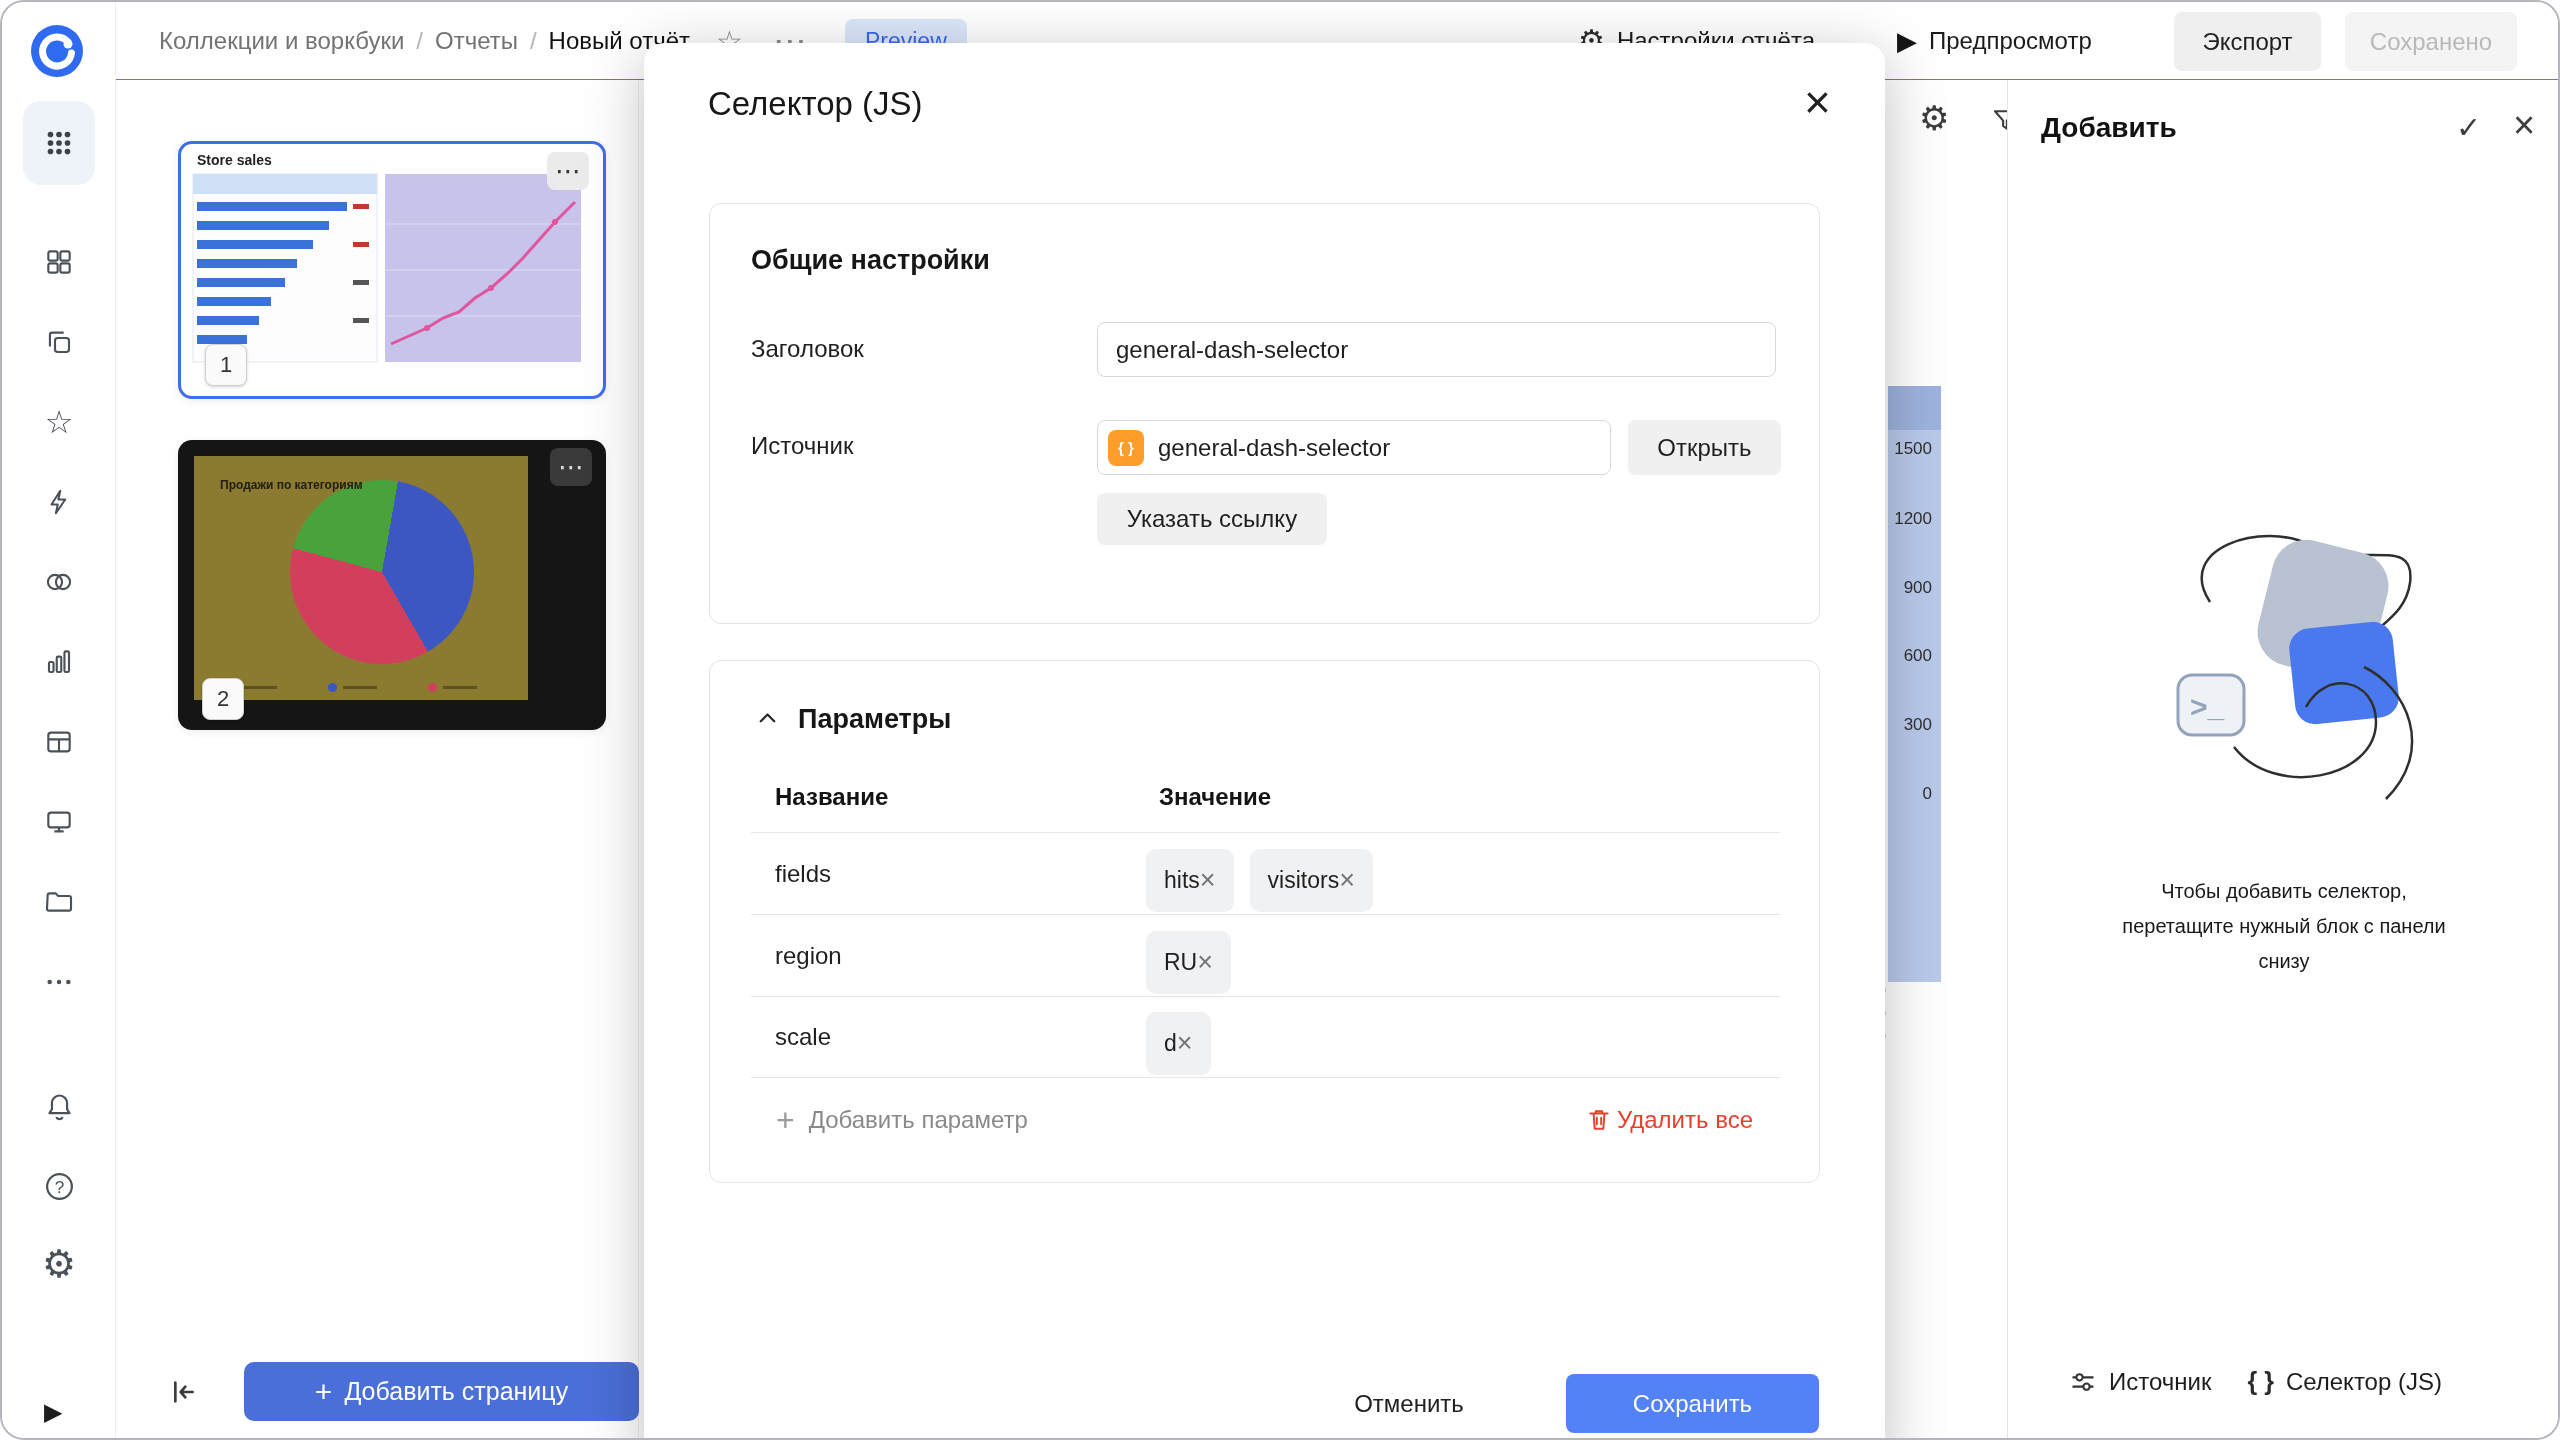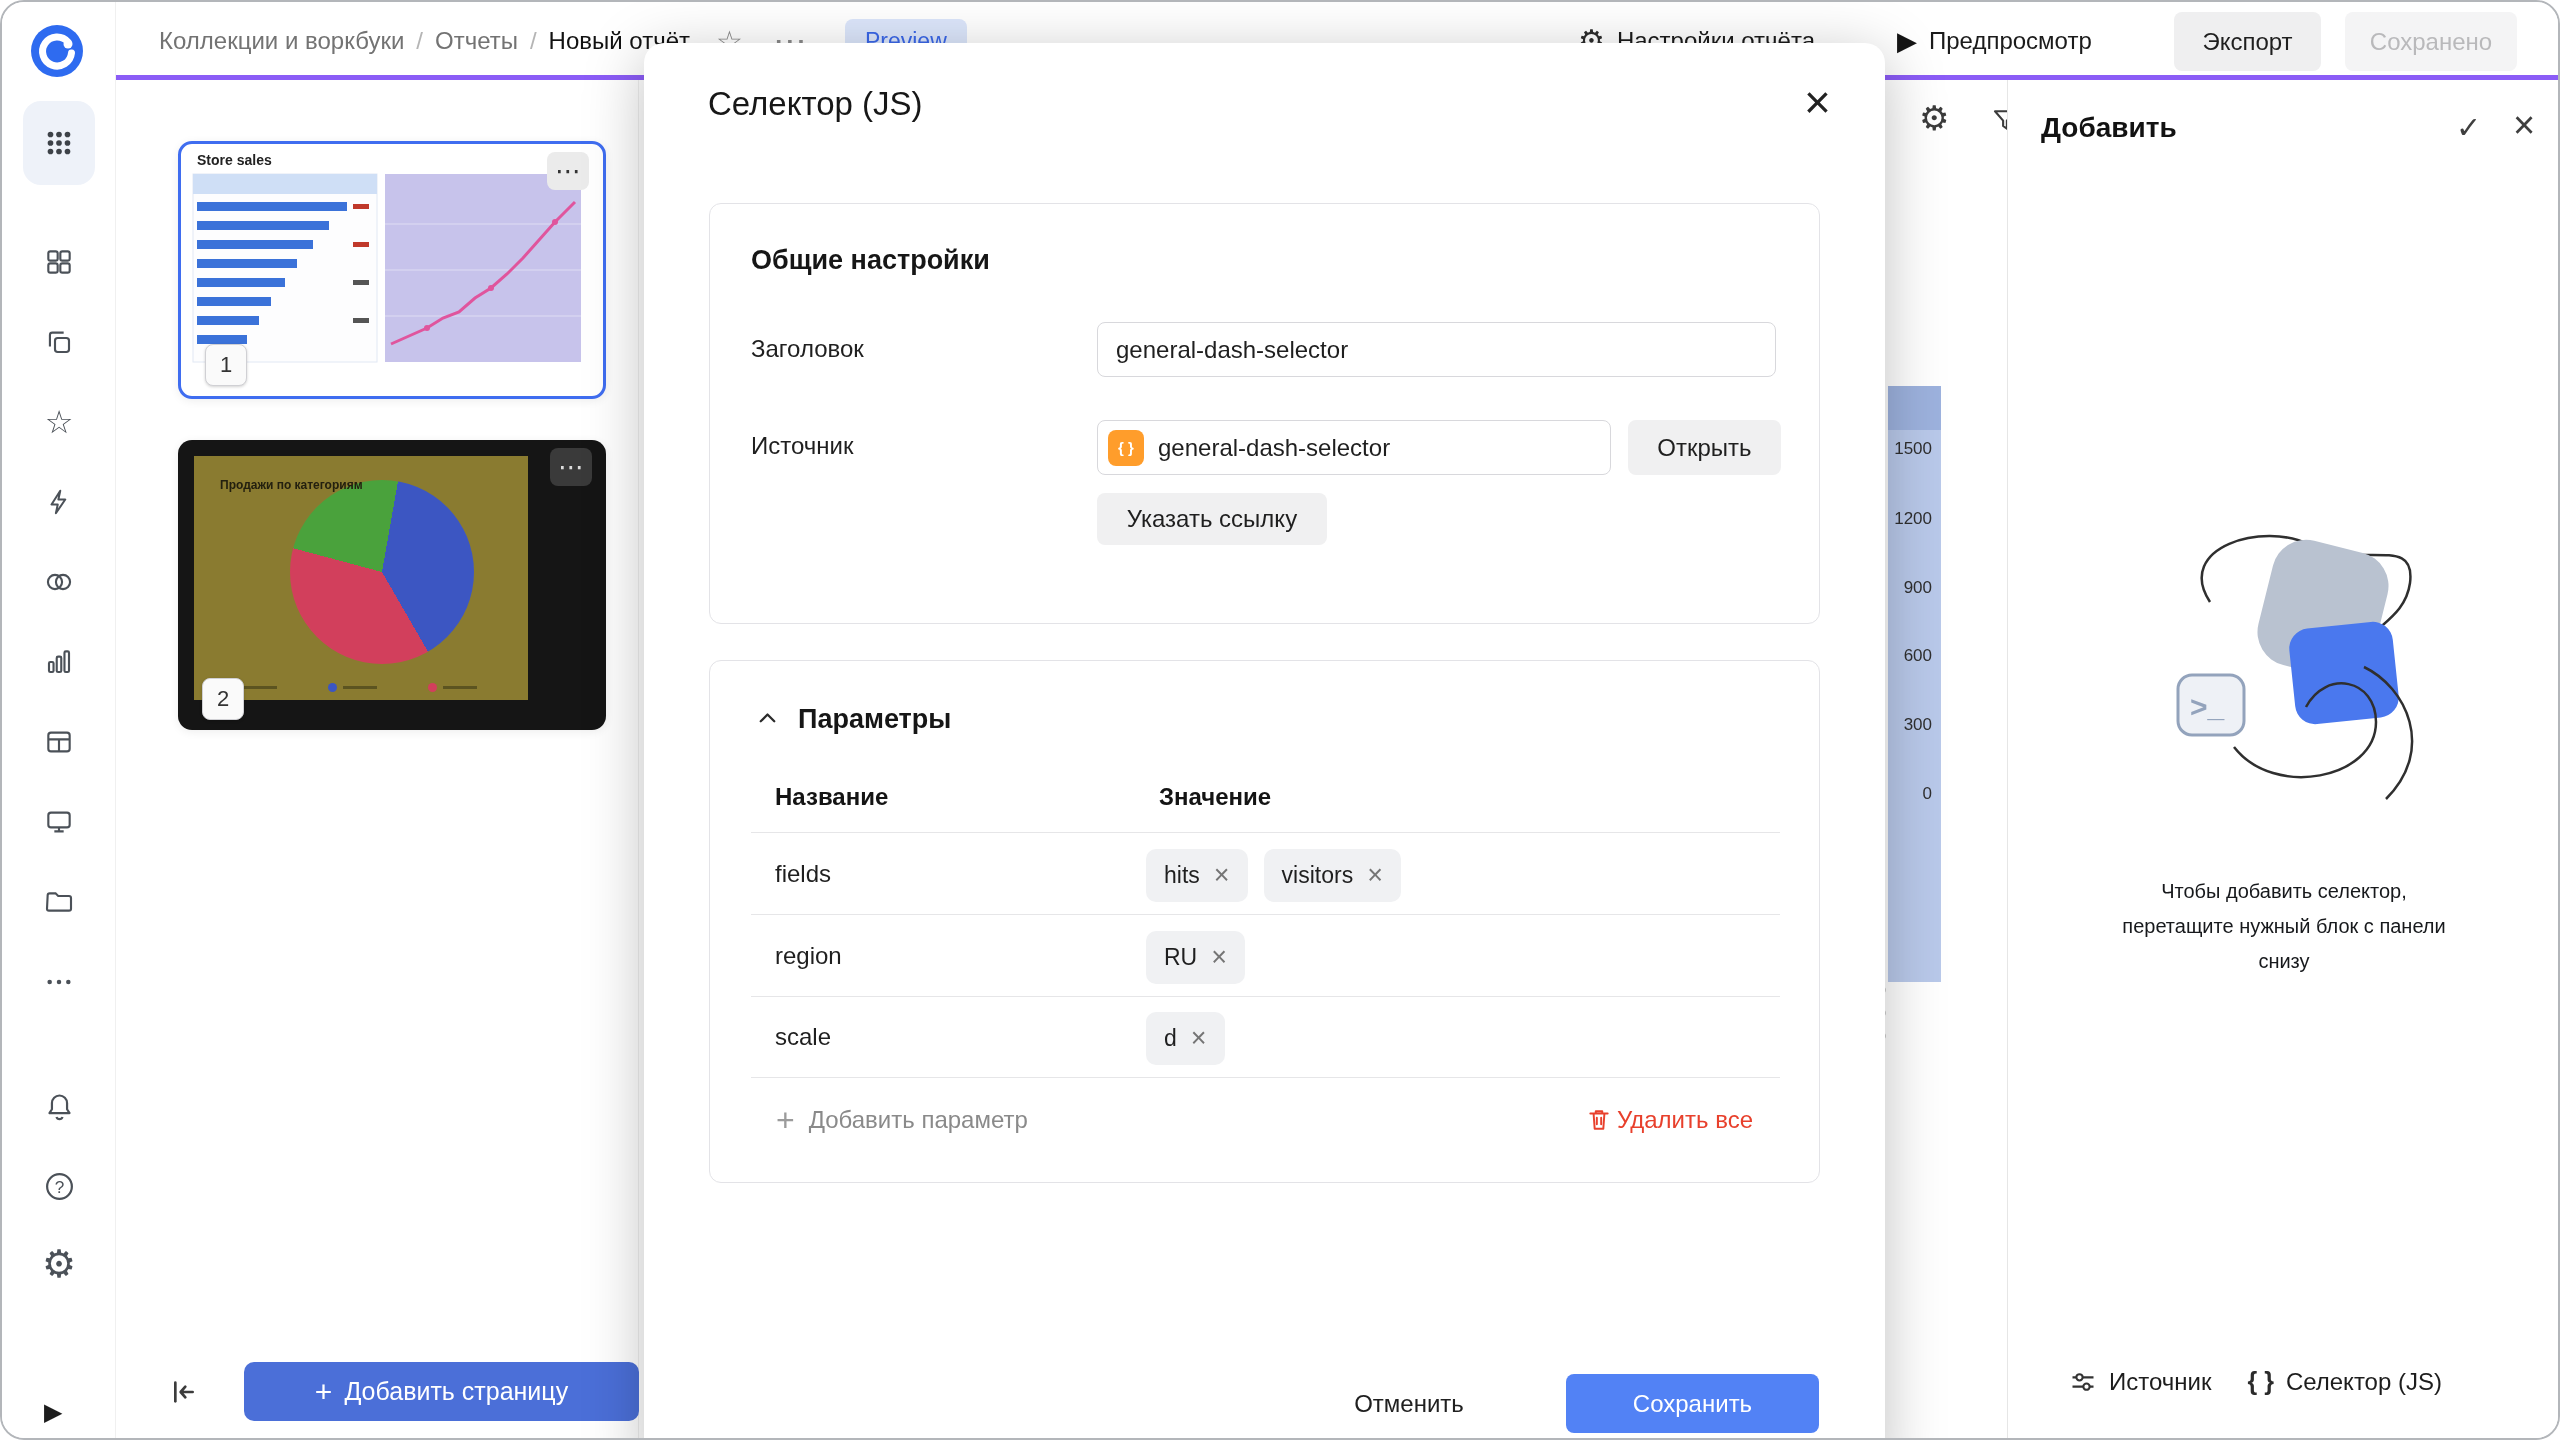--- a/index.html
+++ b/index.html
@@ -17,21 +17,21 @@
   
   .sidebar{position:absolute;left:0;top:0;width:114px;height:100%;background:#fff;border-right:1px solid #f0f0f0;z-index:6;}
   .logo{position:absolute;left:27px;top:21px;width:56px;height:56px;}
   .apps-tab{position:absolute;left:21px;top:99px;width:72px;height:84px;border-radius:18px;background:#eef2f9;display:flex;align-items:center;justify-content:center;cursor:pointer;}
   .si{position:absolute;left:29px;width:56px;height:56px;display:flex;align-items:center;justify-content:center;border-radius:10px;cursor:pointer;}
   .si svg{stroke:#4b5158;fill:none;stroke-width:1.6;}
   .glyph{font-size:32px;color:#4b5158;line-height:1;}
   .play-corner{position:absolute;left:42px;top:1396px;font-size:24px;color:#1d1d1d;cursor:pointer;}
 
   
-  .topbar{position:absolute;left:114px;top:0;right:0;height:78px;background:#fff;border-bottom:5px solid #8b5cf6;z-index:2;}
+  .topbar{position:absolute;left:114px;top:0;right:0;height:78px;background:#fff;border-bottom:1px solid #8b5cf6;z-index:2;}
   .breadcrumb{position:absolute;left:43px;top:0;height:78px;display:flex;align-items:center;gap:12px;font-size:24px;}
   .crumb{color:#737373;cursor:pointer;}
   .crumb-sep{color:#b5b5b5;}
   .crumb-cur{color:#121212;font-weight:500;}
   .fav-star{margin-left:14px;font-size:30px;color:#8a8a8a;cursor:pointer;}
   .more-dots{margin-left:18px;font-size:34px;color:#8a8a8a;cursor:pointer;line-height:0.6;}
   .preview-badge{margin-left:26px;background:var(--badge-bg);color:var(--badge-text);font-size:23px;font-weight:500;padding:9px 20px;border-radius:8px;}
   .tb-item{position:absolute;top:0;height:78px;display:flex;align-items:center;gap:12px;font-size:24px;color:#1b1b1b;cursor:pointer;}
   .tb-btn{position:absolute;top:10px;height:59px;border-radius:8px;display:flex;align-items:center;justify-content:center;font-size:24px;cursor:pointer;}
 
@@ -89,21 +89,21 @@
   .text-input{position:absolute;left:387px;width:679px;height:55px;border:1px solid #d8d8dc;border-radius:8px;font-size:24px;padding:0 18px;color:#1f1f1f;font-family:inherit;background:#fff;}
   .source-field{position:absolute;left:387px;top:216px;width:514px;height:55px;border:1px solid #d8d8dc;border-radius:8px;display:flex;align-items:center;gap:14px;padding:0 10px;cursor:pointer;}
   .src-badge{width:36px;height:36px;border-radius:8px;background:var(--source-icon);color:#fff;display:flex;align-items:center;justify-content:center;font-size:15px;font-weight:700;}
   .gray-btn{position:absolute;background:#f0f0f1;border-radius:8px;display:flex;align-items:center;justify-content:center;font-size:24px;color:#1f1f1f;cursor:pointer;}
   .chev{position:absolute;left:44px;top:44px;cursor:pointer;}
   .params-h{position:absolute;left:88px;top:43px;font-size:27px;font-weight:600;color:#161616;}
   .colh{position:absolute;top:122px;font-size:24px;font-weight:600;color:#141414;}
   .sep{position:absolute;left:41px;width:1029px;height:1px;background:#e6e6e8;}
   .pname{position:absolute;left:65px;font-size:24px;color:#1f1f1f;}
   .chips{position:absolute;left:436px;display:flex;gap:16px;}
-  .chip{display:flex;align-items:center;gap:14px;height:53px;padding:0 18px;background:var(--chip-bg);border-radius:10px;font-size:23px;color:#1f1f1f;cursor:pointer;}
+  .chip{display:flex;align-items:center;gap:0;height:63px;padding:0 18px;background:var(--chip-bg);border-radius:10px;font-size:23px;color:#1f1f1f;cursor:pointer;}
   .chip .x{font-size:27px;color:#757575;cursor:pointer;line-height:1;}
   .add-param{position:absolute;left:66px;top:437px;height:44px;display:flex;align-items:center;gap:14px;cursor:pointer;}
   .add-param .plus{font-size:32px;color:#9b9b9b;line-height:1;}
   .add-param .lbl{font-size:24px;color:#8a8a8a;}
   .del-all{position:absolute;right:66px;top:437px;height:44px;display:flex;align-items:center;gap:5px;cursor:pointer;}
   .del-all .lbl{font-size:24px;color:var(--danger);}
   .m-footer-btn{position:absolute;top:1331px;height:59px;border-radius:8px;display:flex;align-items:center;justify-content:center;font-size:24px;cursor:pointer;}
   .cancel{left:697px;width:136px;color:#202020;background:transparent;}
   .save{left:922px;width:253px;background:var(--accent);color:#fff;}
 </style>

